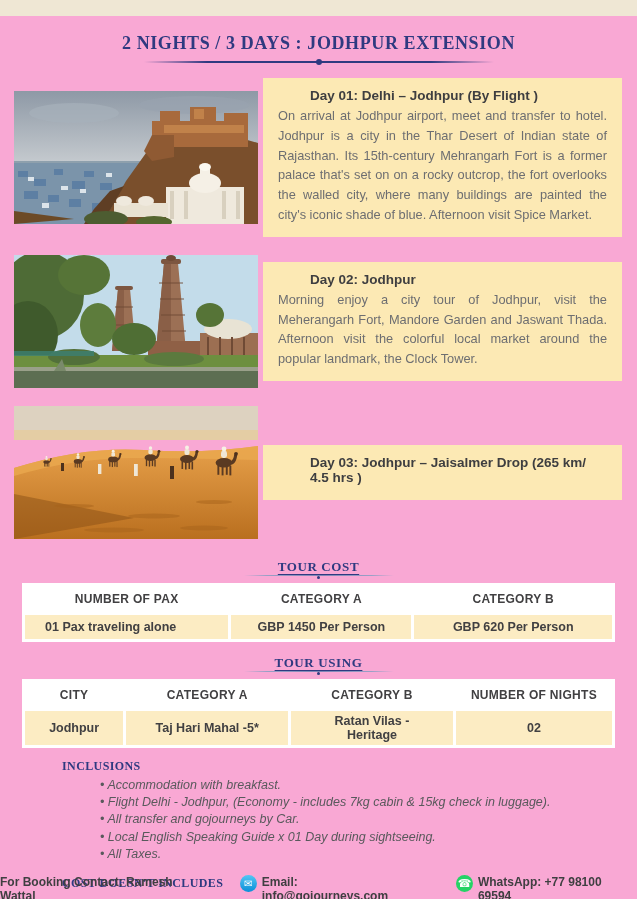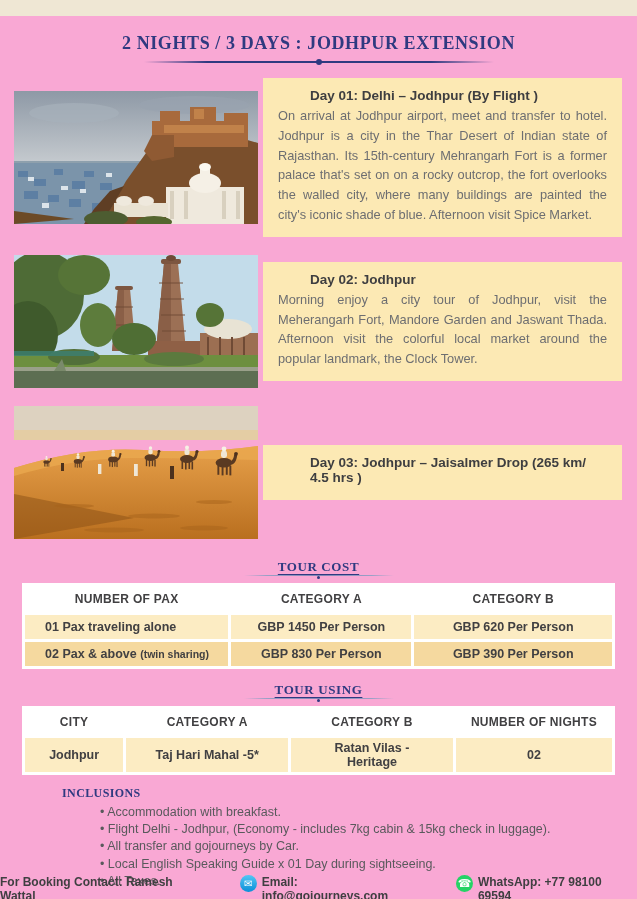--- a/index.html
+++ b/index.html
@@ -70,21 +70,21 @@
   .cost-table tr.alt td { background:#f5d99f; }
   .cost-table td.pax-cell { text-align:left; padding-left:20px; }
   .pax-note { font-size:10.5px; font-weight:bold; }
   .hotel-table td { background:#fcecc3; }
   
   .list-block { margin:11px 0 0 62px; }
   .list-title {
     font-family:"Liberation Serif", serif; font-weight:bold;
     font-size:12px; letter-spacing:.4px; color:#2f3a80; margin-bottom:3px;
   }
-  .list-block ul { list-style:none; margin-left:38px; }
+  .list-block ul { list-style:none; margin-left:38px;font-style:italic; }
   .list-block li {
     font-size:12.5px; color:#59595c; line-height:1.22; padding:1px 0;
   }
   .list-block li::before { content:"• "; color:#59595c; }
   
   .footer {
     position:absolute; left:0; right:0; bottom:12px;
     display:flex; justify-content:center; align-items:center; gap:30px;
   }
   .footer .f-item { display:flex; align-items:flex-start; gap:5px; }
@@ -299,25 +299,20 @@
         <th style="width:31%">CATEGORY A</th>
         <th style="width:34%">CATEGORY B</th>
       </tr>
     </thead>
     <tbody>
       <tr>
         <td class="pax-cell"><span>01 Pax traveling alone</span></td>
         <td>GBP 1450 Per Person</td>
         <td>GBP 620 Per Person</td>
       </tr>
-      <tr class="alt">
-        <td class="pax-cell"><span>02 Pax &amp; above </span><span class="pax-note">(twin sharing)</span></td>
-        <td>GBP 830 Per Person</td>
-        <td>GBP 390 Per Person</td>
-      </tr>
     </tbody>
   </table>
 
   <div class="section-head" style="margin-top:11px;">
     <span class="label">TOUR USING</span>
     <div class="mini-rule">
       <div class="line"></div>
         <div class="dot"></div>
     </div>
   </div>

